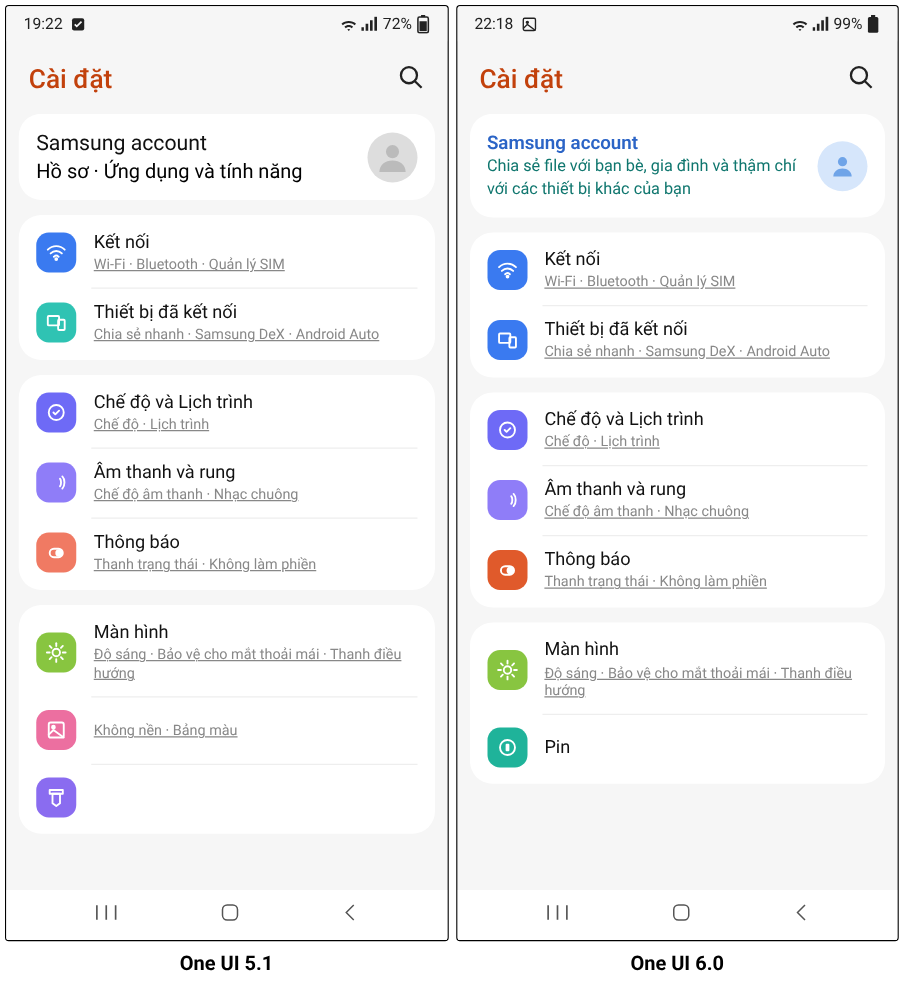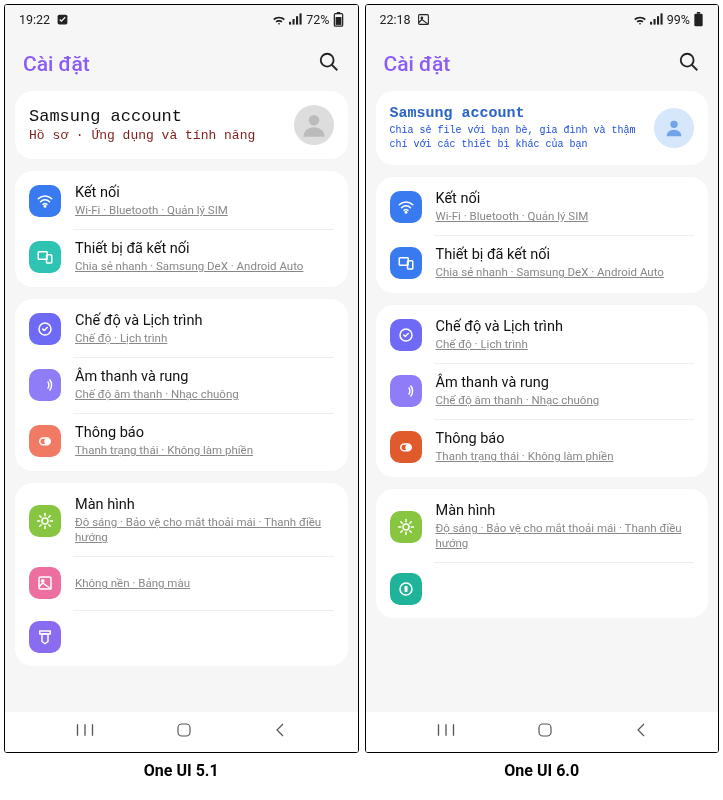--- a/index.html
+++ b/index.html
@@ -52,46 +52,46 @@
   
   .settings-header {
     display: flex;
     align-items: center;
     justify-content: space-between;
     padding: 18px 18px 14px 18px;
   }
   .settings-title {
     font-size: 21px;
     font-weight: 500;
-    color: #8b5cf6;
+    color: #c2410c;
   }
   
   .scroll-body {
     flex: 1;
     overflow: hidden;
     padding: 0 10px;
   }
   
   .card {
     background: #fff;
     border-radius: 18px;
     margin-bottom: 12px;
   }
   .account-card {
     padding: 14px 14px;
     display: flex;
     align-items: center;
     justify-content: space-between;
     gap: 12px;
   }
-  .acct-text { flex: 1; min-width: 0; font-family: Liberation Mono, monospace; }
+  .acct-text { flex: 1; min-width: 0; }
   .acct-title { font-size: 17px; color: #111; font-weight: 400; }
   .acct-title.blue { color: #2b64c6; font-weight: 600; font-size: 15px; }
-  .acct-sub { font-size: 13px; color: #7f1d1d; margin-top: 2px; }
-  .acct-sub.blue { color: #1d4ed8; font-size: 10px; line-height: 1.35; }
+  .acct-sub { font-size: 16px; color: #000000; margin-top: 2px; }
+  .acct-sub.blue { color: #0f766e; font-size: 13px; line-height: 1.35; }
   .avatar {
     width: 40px; height: 40px; border-radius: 50%;
     background: #ddd; display:flex; align-items:center; justify-content:center;
     flex-shrink: 0;
   }
   .avatar.blue { background: #d6e6fb; }
   
   .group { padding: 2px 0; }
   .row {
     display: flex;
@@ -486,20 +486,21 @@
               </div>
             </div>
             <div class="row">
               <div class="row-icon" style="background: rgb(31, 179, 154);">
                 <svg width="18" height="18" viewBox="0 0 24 24" fill="none" stroke="#fff" stroke-width="2" stroke-linecap="round" stroke-linejoin="round">
                   <circle cx="12" cy="12" r="8"></circle>
                   <rect x="10" y="8" width="4" height="8" rx="1" fill="#fff" stroke="none"></rect>
                 </svg>
               </div>
               <div class="row-text">
+                <div class="row-title">Pin</div>
               </div>
             </div>
           </div>
 
       </div>
 
       <div class="nav-bar">
         <span><svg width="20" height="16" viewBox="0 0 24 18" stroke="#555" stroke-width="1.6">
               <line x1="3" y1="2" x2="3" y2="16"></line>
               <line x1="12" y1="2" x2="12" y2="16"></line>

